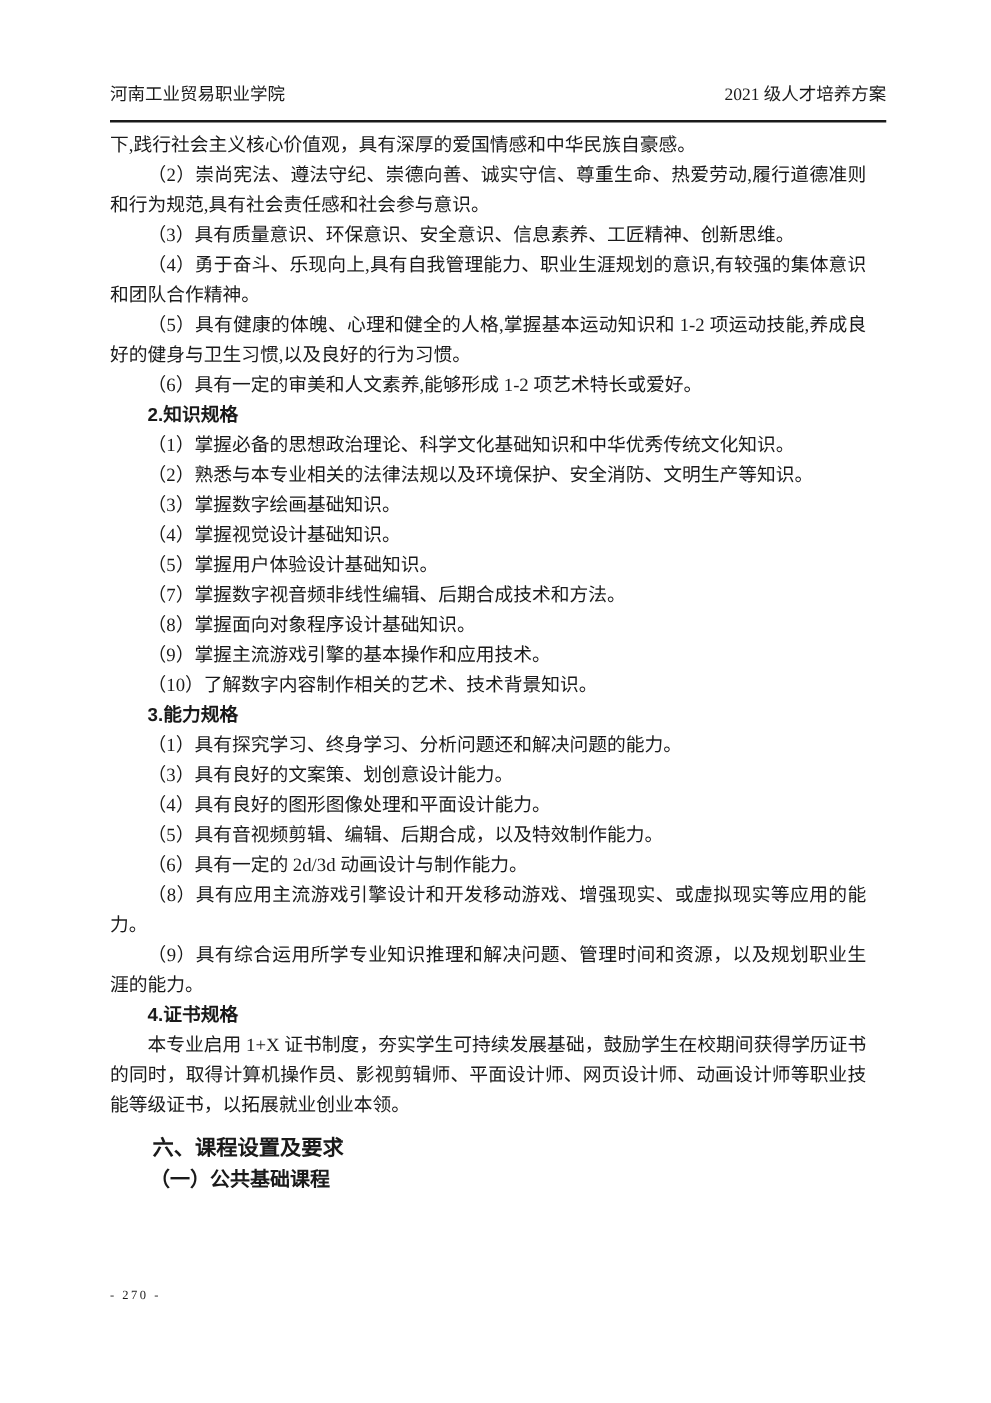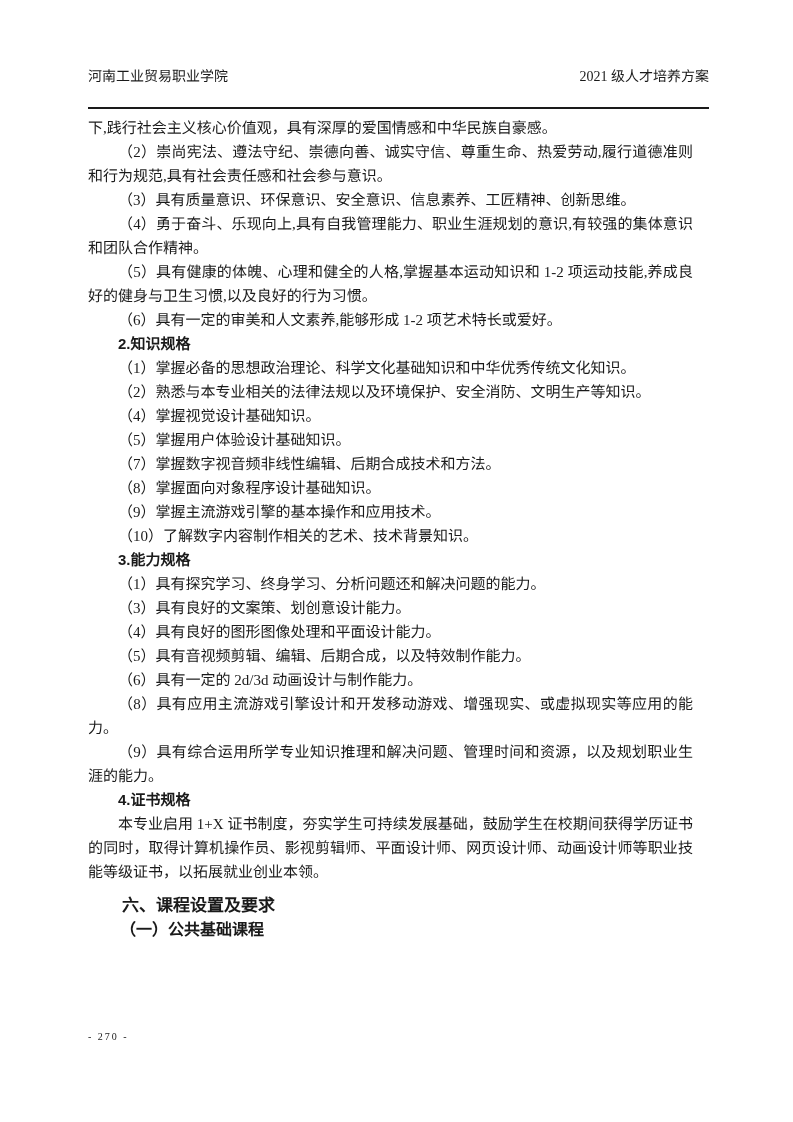--- a/index.html
+++ b/index.html
@@ -9,21 +9,21 @@
     height: 1122px;
     background: #ffffff;
     color: #1a1a1a;
     font-family: "Liberation Serif", "DejaVu Serif", serif;
     overflow: hidden;
     box-sizing: border-box;
   }
   .header {
     margin: 0 84px 0 88px;
     padding-top: 68px;
-    padding-bottom: 21px;
+    padding-bottom: 10px;
     border-bottom: 2px solid #1a1a1a;
     display: flex;
     justify-content: space-between;
     align-items: flex-end;
     font-size: 14px;
     line-height: 18px;
   }
   .body {
     margin: 7px 100px 0 88px;
     font-size: 15px;
@@ -39,21 +39,21 @@
   }
   .section-title {
     font-family: Liberation Sans, sans-serif;
     font-weight: bold;
     font-size: 17px;
     line-height: 26px;
     text-indent: 2em;
     margin-top: 9px !important;
   }
   .subsection-title {
-    font-family: Liberation Mono, monospace;
+    font-family: Liberation Serif, serif;
     font-weight: bold;
     font-size: 16px;
     line-height: 25px;
     text-indent: 2em;
   }
   .footer {
     position: absolute;
     left: 88px;
     top: 1031px;
     font-size: 10px;
@@ -75,20 +75,21 @@
 
     <p class="indent">（2）崇尚宪法、遵法守纪、崇德向善、诚实守信、尊重生命、热爱劳动,履行道德准则和行为规范,具有社会责任感和社会参与意识。</p>
     <p class="indent">（3）具有质量意识、环保意识、安全意识、信息素养、工匠精神、创新思维。</p>
     <p class="indent">（4）勇于奋斗、乐现向上,具有自我管理能力、职业生涯规划的意识,有较强的集体意识和团队合作精神。</p>
     <p class="indent">（5）具有健康的体魄、心理和健全的人格,掌握基本运动知识和 1-2 项运动技能,养成良好的健身与卫生习惯,以及良好的行为习惯。</p>
     <p class="indent">（6）具有一定的审美和人文素养,能够形成 1-2 项艺术特长或爱好。</p>
 
     <p class="sub-heading">2.知识规格</p>
     <p class="indent">（1）掌握必备的思想政治理论、科学文化基础知识和中华优秀传统文化知识。</p>
     <p class="indent">（2）熟悉与本专业相关的法律法规以及环境保护、安全消防、文明生产等知识。</p>
+    <p class="indent">（3）掌握数字绘画基础知识。</p>
     <p class="indent">（4）掌握视觉设计基础知识。</p>
     <p class="indent">（5）掌握用户体验设计基础知识。</p>
     <p class="indent">（7）掌握数字视音频非线性编辑、后期合成技术和方法。</p>
     <p class="indent">（8）掌握面向对象程序设计基础知识。</p>
     <p class="indent">（9）掌握主流游戏引擎的基本操作和应用技术。</p>
     <p class="indent">（10）了解数字内容制作相关的艺术、技术背景知识。</p>
 
     <p class="sub-heading">3.能力规格</p>
     <p class="indent">（1）具有探究学习、终身学习、分析问题还和解决问题的能力。</p>
     <p class="indent">（3）具有良好的文案策、划创意设计能力。</p>

